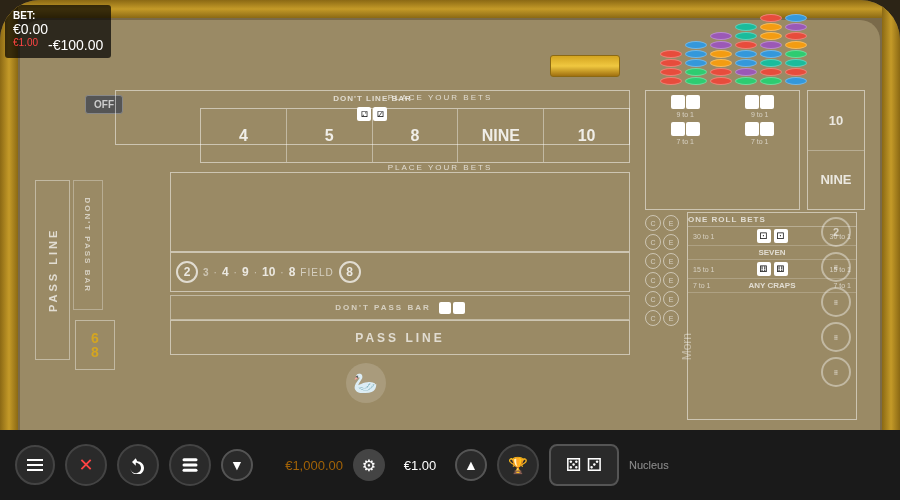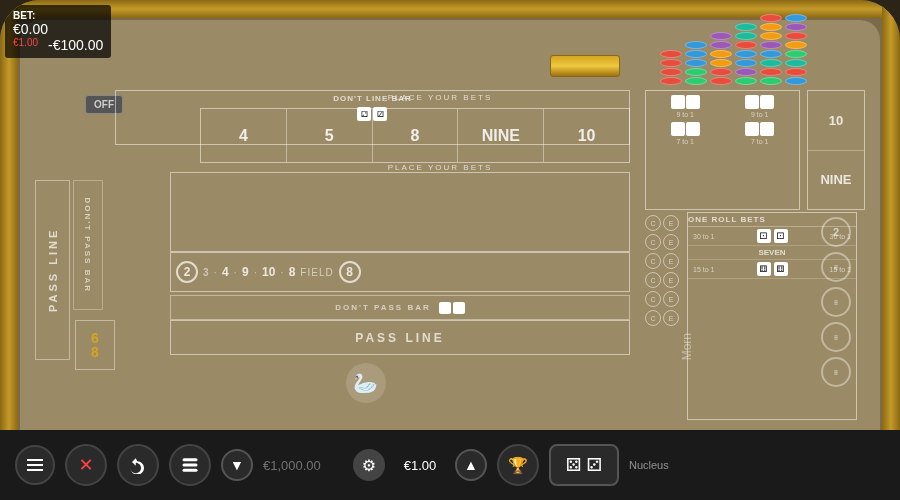--- a/index.html
+++ b/index.html
@@ -558,24 +558,24 @@
       background: #2a2a2a;
       border: 2px solid #555;
       display: flex;
       align-items: center;
       justify-content: center;
       color: #fff;
       font-size: 14px;
     }
 
     .balance-value {
-      color: #737373;
+      color: #a16207;
       font-size: 13px;
       min-width: 80px;
-      text-align: left;
+      text-align: right;
     }
 
     .bet-value {
       color: #fff;
       font-size: 13px;
       min-width: 50px;
       text-align: center;
     }
 
     #nucleus-brand {
@@ -933,20 +933,25 @@
           <span class="bet-text">SEVEN</span>
         </div>
         <div class="bet-row" style="justify-content:space-between;padding:2px 5px;">
           <span class="bet-odds">15 to 1</span>
           <div style="display:flex;gap:3px;">
             <div class="die" style="width:14px;height:14px;font-size:9px;">⚅</div>
             <div class="die" style="width:14px;height:14px;font-size:9px;">⚅</div>
           </div>
           <span class="bet-odds">15 to 1</span>
         </div>
+        <div class="bet-row">
+          <span class="bet-odds">7 to 1</span>
+          <span class="bet-text">ANY CRAPS</span>
+          <span class="bet-odds">7 to 1</span>
+        </div>
       </div>
 
       <div id="right-circles">
         <div class="r-circle">2</div>
         <div class="r-circle" style="font-size:6px;">⠿</div>
         <div class="r-circle" style="font-size:6px;">⠿</div>
         <div class="r-circle" style="font-size:6px;">⠿</div>
         <div class="r-circle" style="font-size:6px;">⠿</div>
       </div>
     </div>

